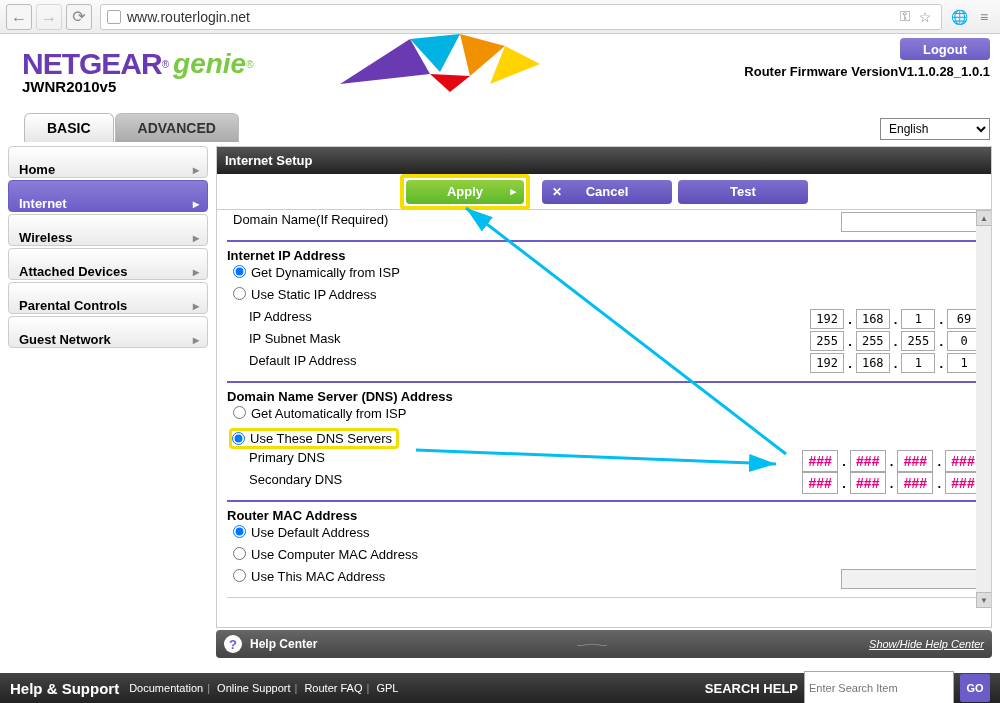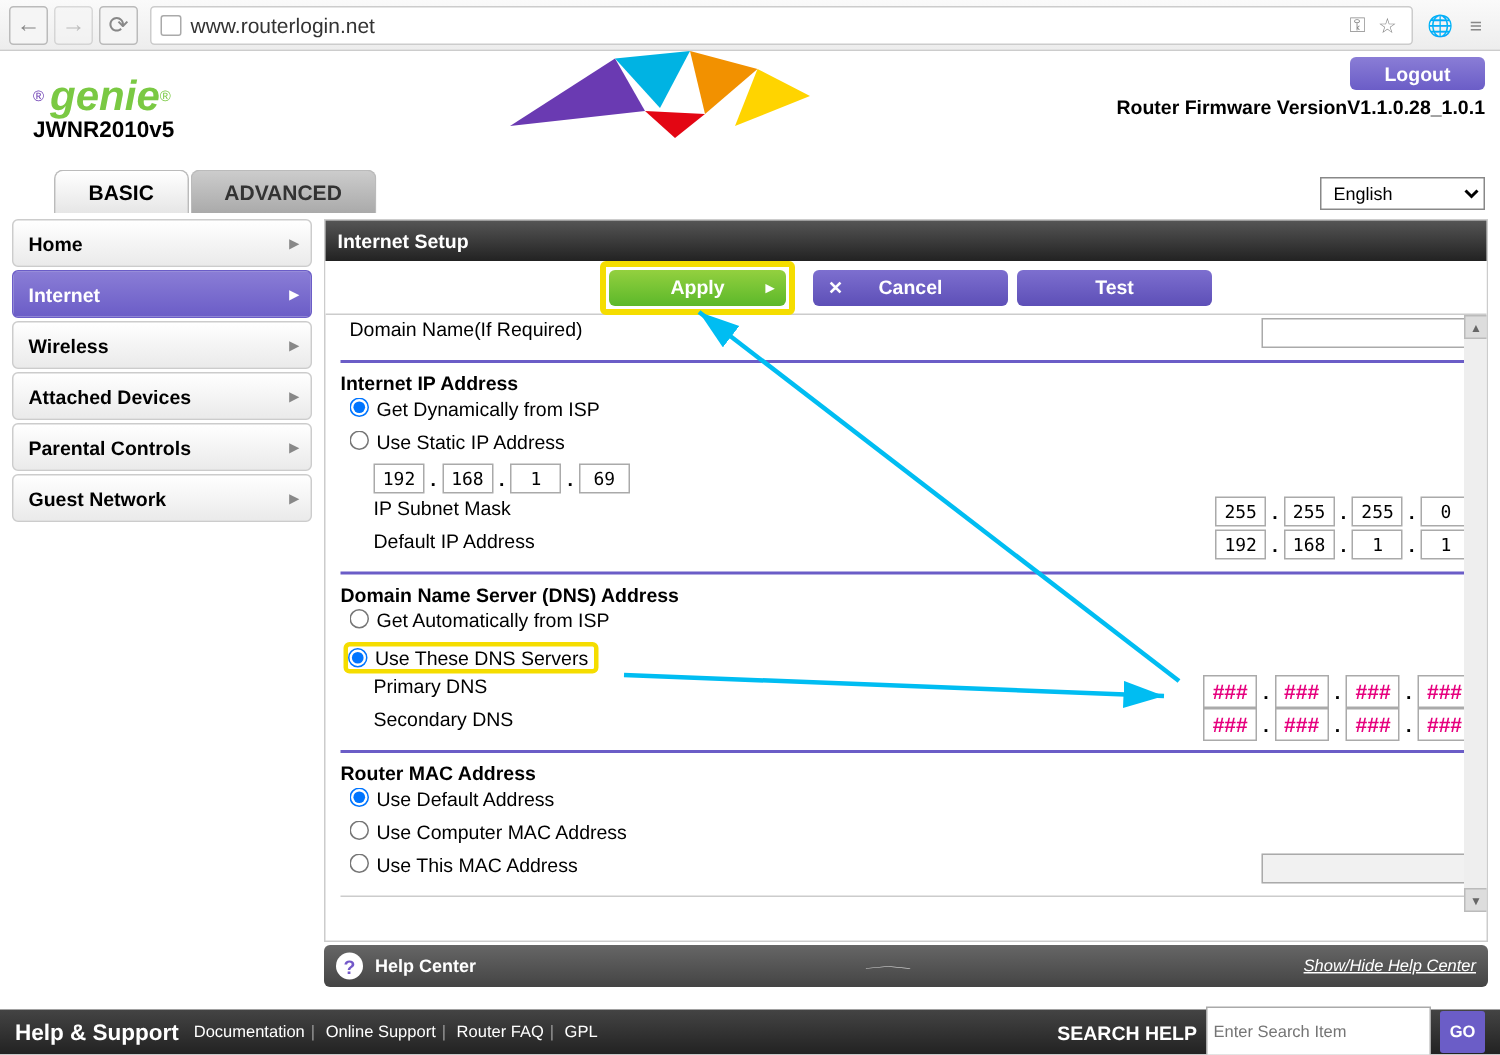--- a/index.html
+++ b/index.html
@@ -17,29 +17,29 @@
 .logo-row { height: 60px; display: flex; align-items: center; padding: 0 10px 0 22px; position: relative; }
 .logo-netgear { font-family: Arial Black, Arial, sans-serif; font-size: 30px; font-weight: 900; color: #6a3ab2; letter-spacing: -1px; }
 .logo-genie { font-family: Arial, sans-serif; font-size: 28px; font-weight: bold; font-style: italic; color: #7ac943; margin-left: 4px; }
 .logo-tm { font-size: 10px; color: #6a3ab2; vertical-align: super; }
 .kite { position: absolute; left: 340px; top: 0; width: 220px; height: 60px; }
 .logout-btn { position: absolute; right: 10px; top: 4px; width: 90px; height: 22px; background: linear-gradient(#8a7dd6,#6b5dc7); color: #fff; font-weight: bold; font-size: 13px; border-radius: 4px; display: flex; align-items: center; justify-content: center; }
 .fw { position: absolute; right: 10px; top: 30px; font-size: 13px; font-weight: bold; }
 .model { position: absolute; left: 22px; top: 78px; font-weight: bold; font-size: 15px; }
 
 
-.tab-row { display: flex; align-items: flex-end; padding-left: 36px; height: 28px; margin-top: 20px; position: relative; }
+.tab-row { display: flex; align-items: flex-end; padding-left: 24px; height: 28px; margin-top: 20px; position: relative; }
 .tab { padding: 6px 22px; font-weight: bold; font-size: 14px; border: 1px solid #bbb; border-bottom: none; background: linear-gradient(#fff,#e6e6e6); border-radius: 6px 6px 0 0; margin-right: 1px; }
 .tab.inactive { background: linear-gradient(#ccc, #aaa); color: #333; }
 .lang-sel { position: absolute; right: 10px; bottom: 2px; height: 22px; width: 110px; border: 1px solid #888; background: #fff; font-size: 12px; padding: 0 4px; }
 
 
 .main { display: flex; padding: 4px 8px 0 8px; }
 .sidebar { width: 200px; }
-.side-item { height: 32px; border: 1px solid #ccc; border-radius: 4px; margin-bottom: 2px; background: linear-gradient(#fff,#eaeaea); display: flex; align-items: center; padding: 0 8px 0 10px; font-weight: bold; font-size: 13px; justify-content: space-between; }
+.side-item { height: 32px; border: 1px solid #ccc; border-radius: 4px; margin-bottom: 2px; background: linear-gradient(#fff,#eaeaea); display: flex; align-items: flex-end; padding: 0 8px 0 10px; font-weight: bold; font-size: 13px; justify-content: space-between; }
 .side-item.active { background: linear-gradient(#8a7dd6,#6b5dc7); color: #fff; border-color: #6b5dc7; }
 .side-arrow { color: #888; font-size: 12px; }
 .side-item.active .side-arrow { color: #fff; }
 
 .content { flex: 1; margin-left: 8px; border: 1px solid #ccc; height: 482px; position: relative; }
 .content-title { background: linear-gradient(#555,#222); color: #fff; font-weight: bold; padding: 6px 8px; font-size: 13px; }
 .btn-row { height: 36px; display: flex; align-items: center; justify-content: center; gap: 6px; border-bottom: 1px solid #ccc; background: #fff; }
 .btn { width: 130px; height: 24px; border-radius: 4px; color: #fff; font-weight: bold; font-size: 13px; display: flex; align-items: center; justify-content: center; position: relative; }
 .btn-apply-wrap { border: 4px solid #f5dd00; border-radius: 4px; padding: 2px; margin-right: 6px; }
 .btn-apply { background: linear-gradient(#93d03f,#5cb82a); width: 118px; }
@@ -100,20 +100,21 @@
     <span class="url-icon"></span>
     <span class="url-text">www.routerlogin.net</span>
     <span class="tool-ic">⚿</span>
     <span class="tool-ic">☆</span>
   </div>
   <span class="tool-ic">🌐</span>
   <span class="tool-ic">≡</span>
 </div>
 
 <div class="logo-row">
+  <span class="logo-netgear">NETGEAR</span>
   <span class="logo-tm">®</span>
   <span class="logo-genie">genie</span>
   <span class="logo-tm" style="color:#7ac943">®</span>
   <svg class="kite" viewBox="0 0 220 60">
     <polygon points="0,50 70,5 90,40" fill="#6a3ab2"></polygon>
     <polygon points="70,5 120,0 100,38" fill="#00b3e3"></polygon>
     <polygon points="120,0 165,12 130,42" fill="#f29100"></polygon>
     <polygon points="165,12 200,30 150,50" fill="#ffd400"></polygon>
     <polygon points="90,40 130,42 110,58" fill="#e30613"></polygon>
   </svg>
@@ -181,20 +182,21 @@
       <div class="sec-title">Internet IP Address</div>
       <div class="row">
           <input type="radio" checked="" style="">
           <span>Get Dynamically from ISP</span>
         </div>
       <div class="row">
           <input type="radio" style="">
           <span>Use Static IP Address</span>
         </div>
       <div class="row sub">
+        <span class="row-label">IP Address</span>
         <span class="ip-group">
             <span class="ip-num">192</span>
             <span class="ip-dot">.</span>
             <span class="ip-num">168</span>
             <span class="ip-dot">.</span>
             <span class="ip-num">1</span>
             <span class="ip-dot">.</span>
             <span class="ip-num">69</span>
           </span>
       </div>

